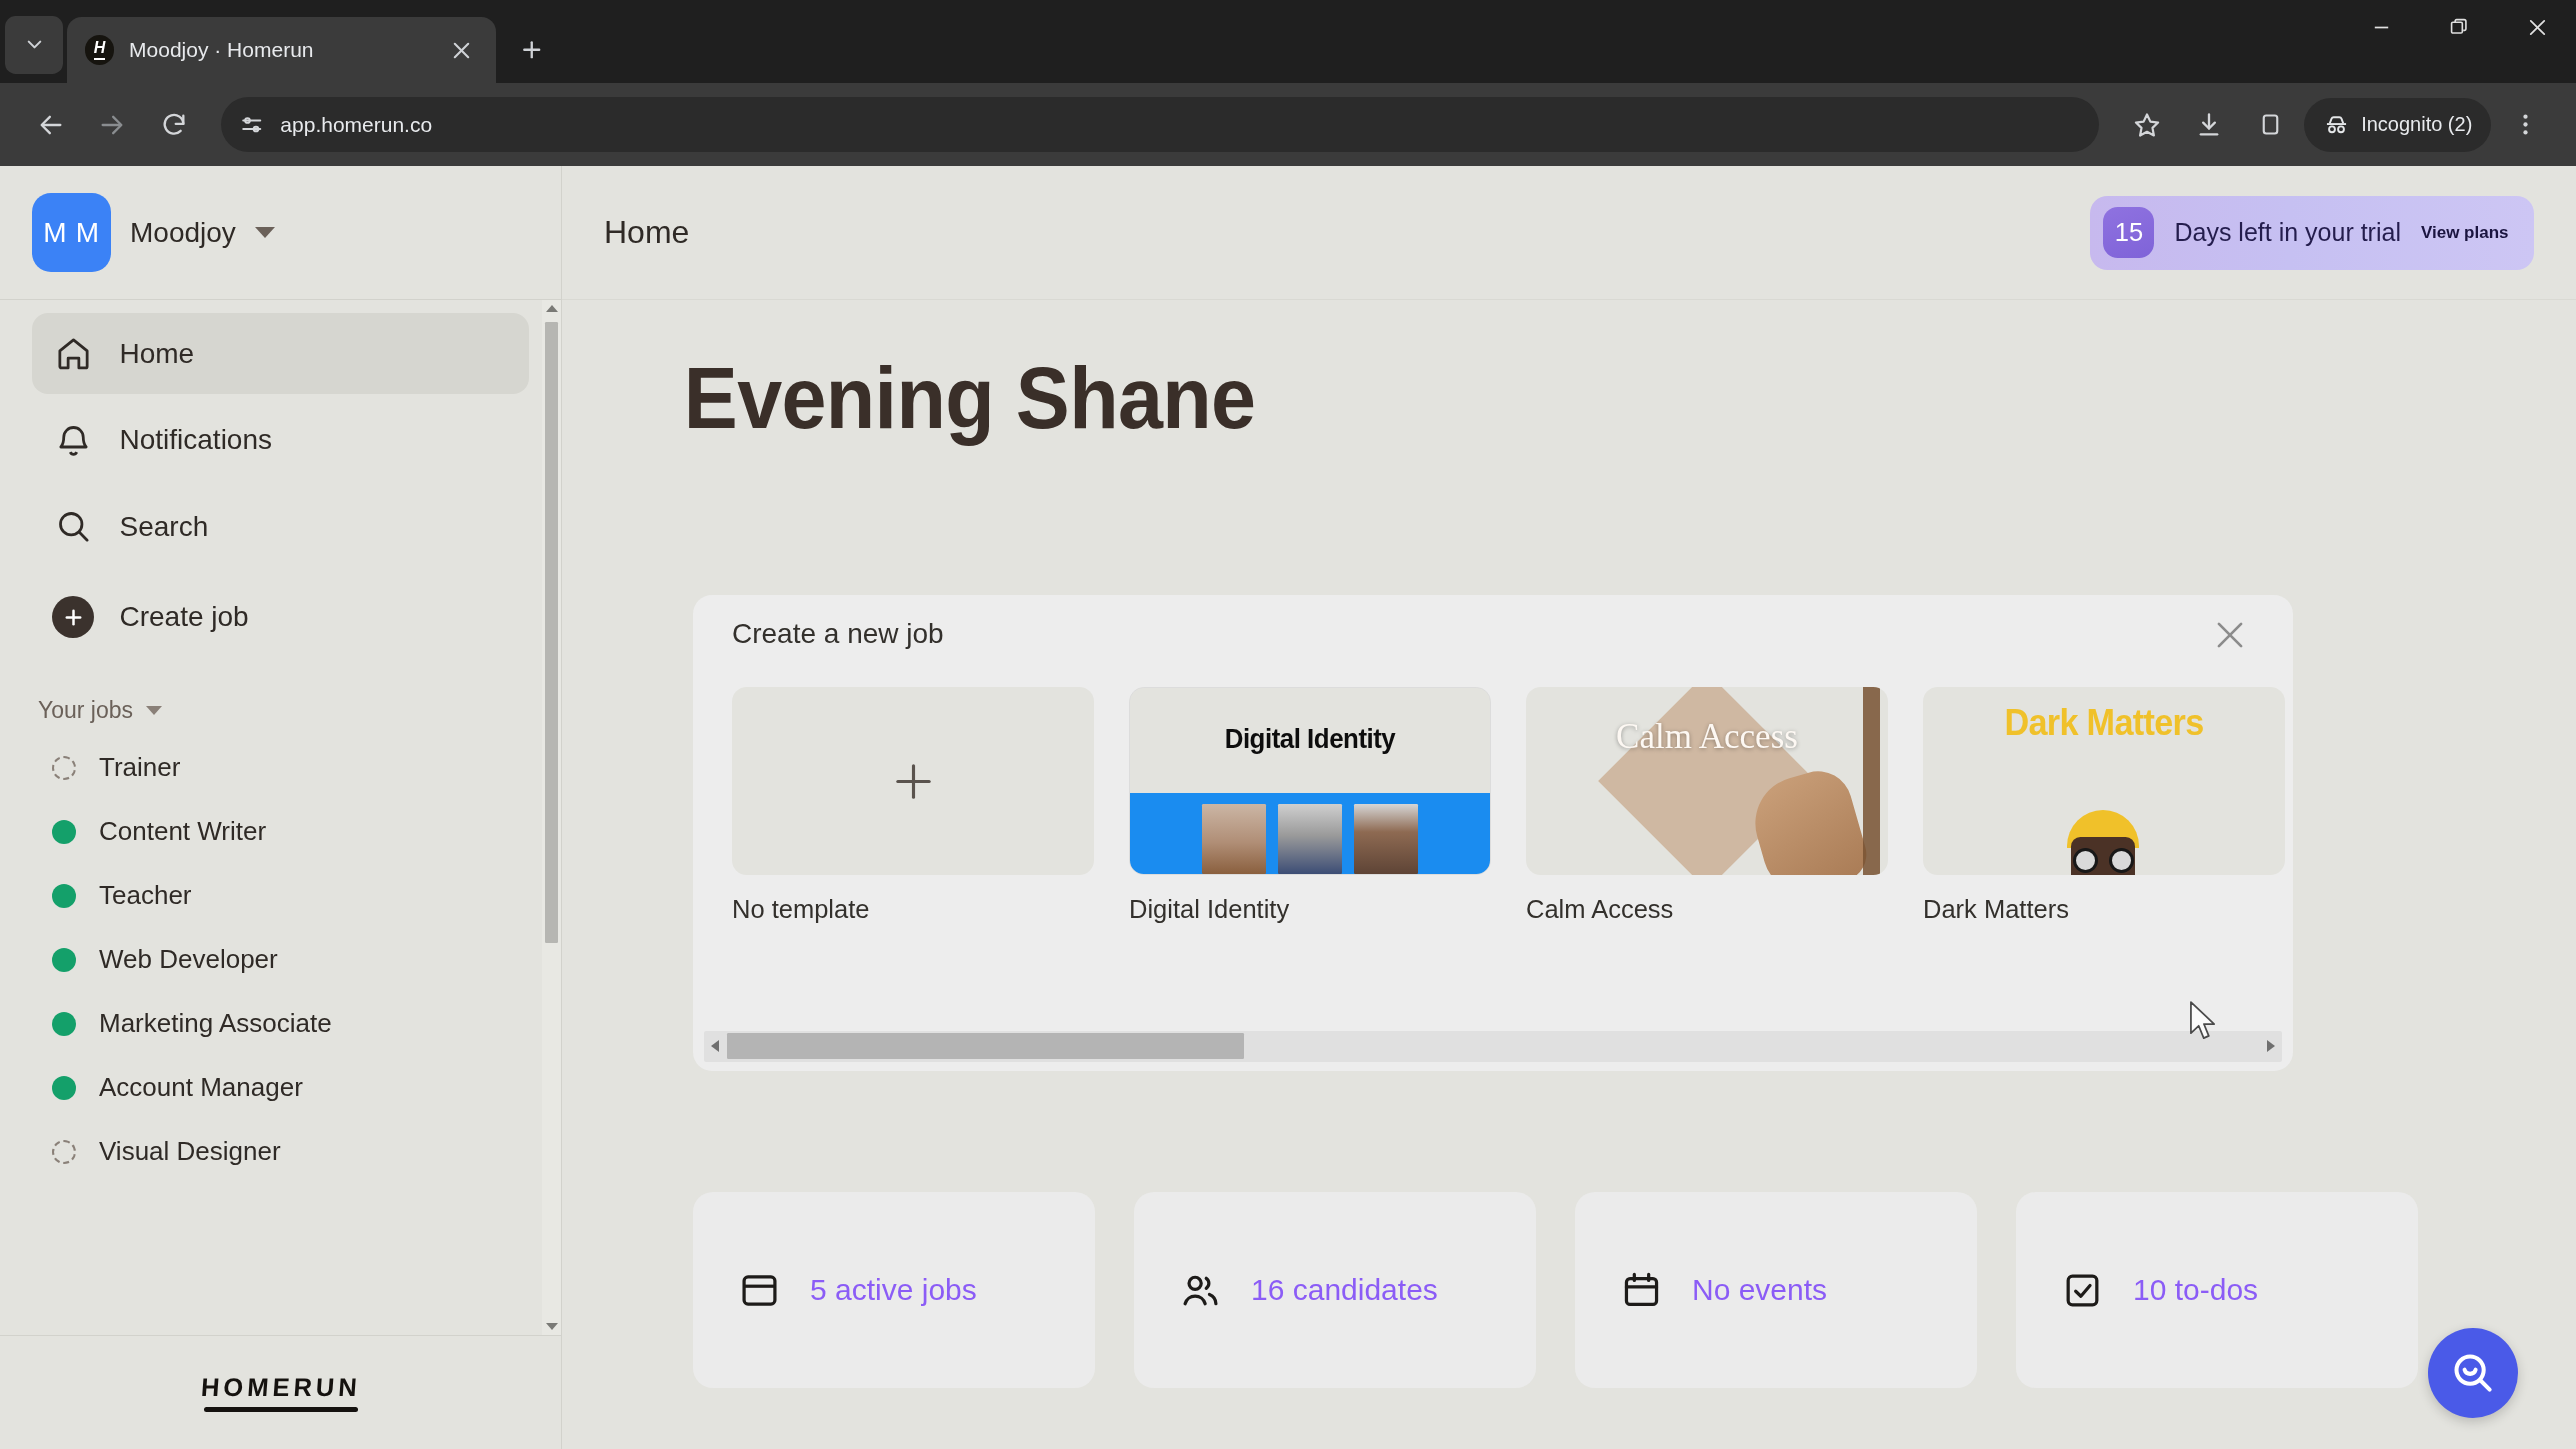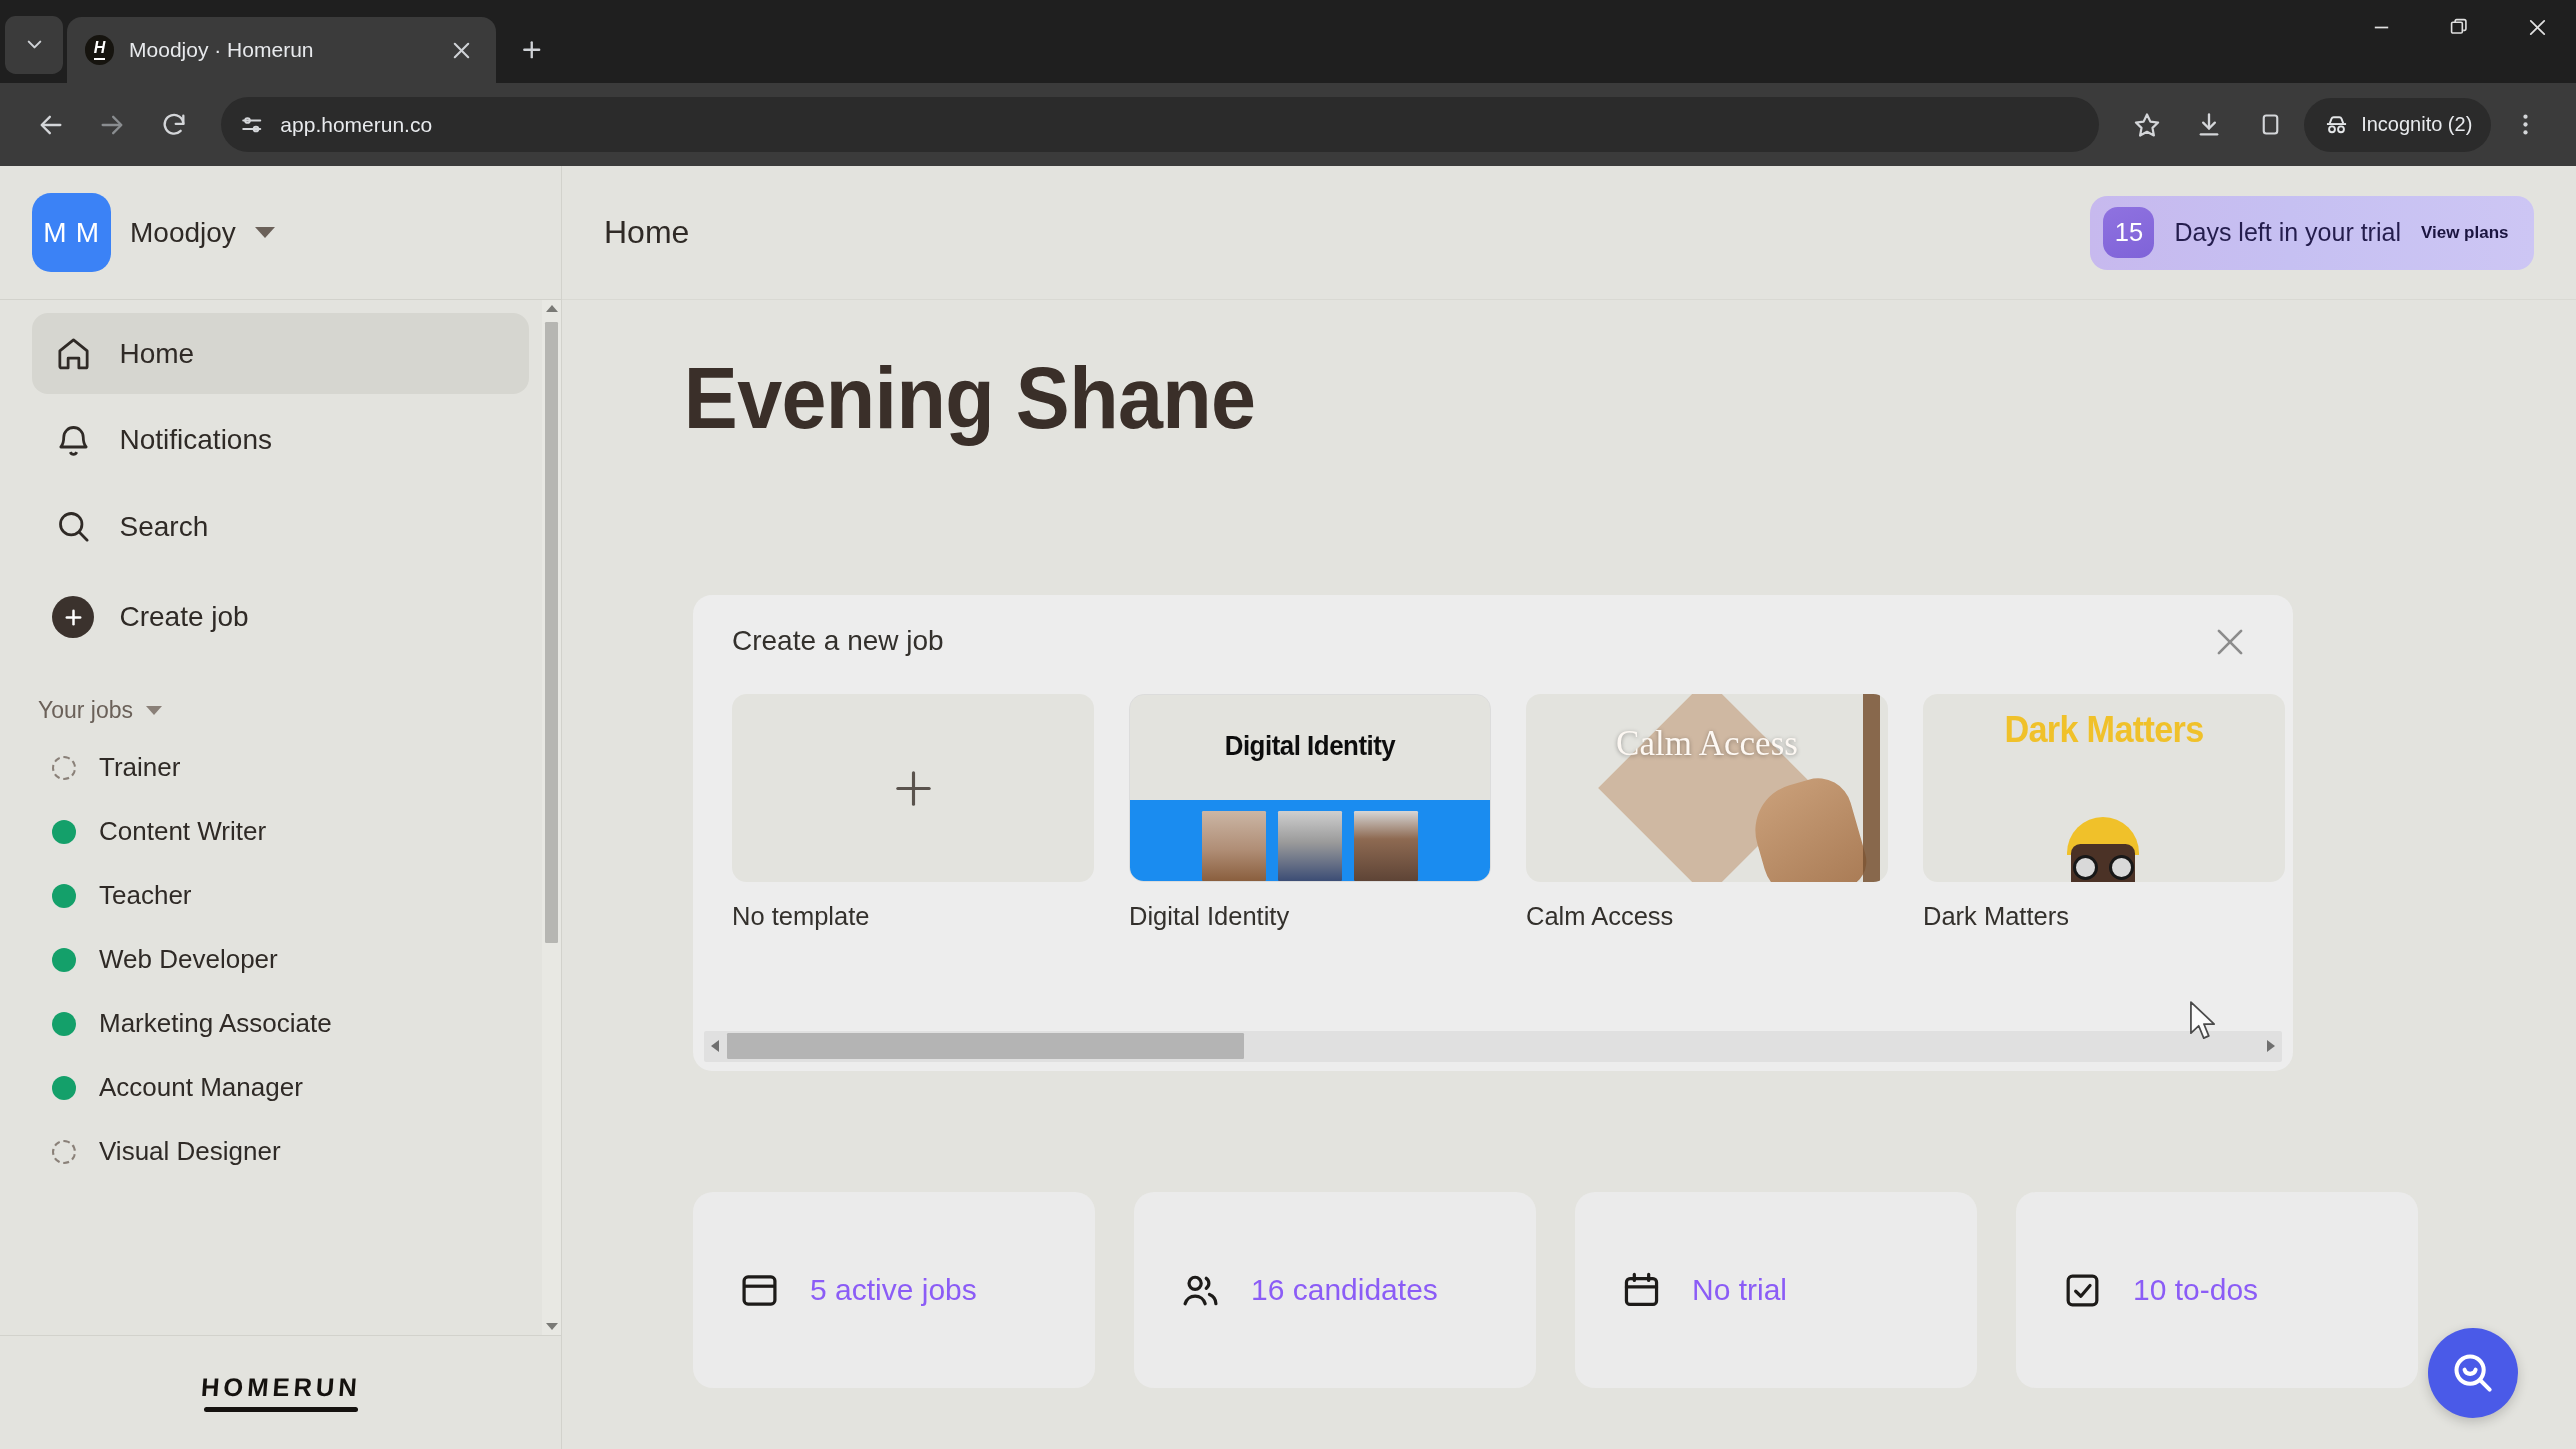--- a/index.html
+++ b/index.html
@@ -180,21 +180,21 @@
   .content { flex: 1; overflow: hidden; position: relative; padding: 0 0 0 0; }
   .greeting {
     font-size: 87px; font-weight: 700; color: #3a2f29; letter-spacing: -0.7px;
     padding: 52px 0 0 131px; line-height: 1.05; transform: scaleX(0.93);
     transform-origin: left center; white-space: nowrap;
   }
 
   
   .panel {
     position: absolute; left: 131px; top: 295px; width: 1600px; height: 476px;
-    background: #ededed; border-radius: 19px; padding: 30px 0 0 0; overflow: hidden;
+    background: #ededed; border-radius: 19px; padding: 23px 0 0 0; overflow: hidden;
   }
   .panel-head { display: flex; align-items: flex-start; padding: 0 39px 0 39px; }
   .panel-title { font-size: 28px; color: #33302c; }
   .panel-close {
     margin-left: auto; width: 48px; height: 48px; display: flex; align-items: center;
     justify-content: center; cursor: pointer; margin-top: -6.7px;
   }
   .tpl-strip {
     display: flex; gap: 35px; padding: 28px 0 0 39px; align-items: flex-start;
   }
@@ -640,21 +640,21 @@
 
           <div class="stat">
             <span class="stat-ico">
               <svg width="43" height="43" viewBox="0 0 24 24" fill="none" stroke="#1d1b19" stroke-width="1.8" stroke-linecap="round" stroke-linejoin="round">
                   <rect x="3.6" y="5.4" width="16.8" height="14.4" rx="2"></rect>
                   <line x1="3.6" y1="10" x2="20.4" y2="10"></line>
                   <line x1="8" y1="3" x2="8" y2="6.4"></line>
                   <line x1="16" y1="3" x2="16" y2="6.4"></line>
                 </svg>
             </span>
-            <span class="lbl">No trial</span>
+            <span class="lbl">No events</span>
           </div>
 
           <div class="stat">
             <span class="stat-ico">
               <svg width="43" height="43" viewBox="0 0 24 24" fill="none" stroke="#1d1b19" stroke-width="1.8" stroke-linecap="round" stroke-linejoin="round">
                   <rect x="4" y="4" width="16" height="16" rx="2.4"></rect>
                   <polyline points="8.2 12.4 11.1 15.2 16.2 9.2"></polyline>
                 </svg>
             </span>
             <span class="lbl">10 to-dos</span>

